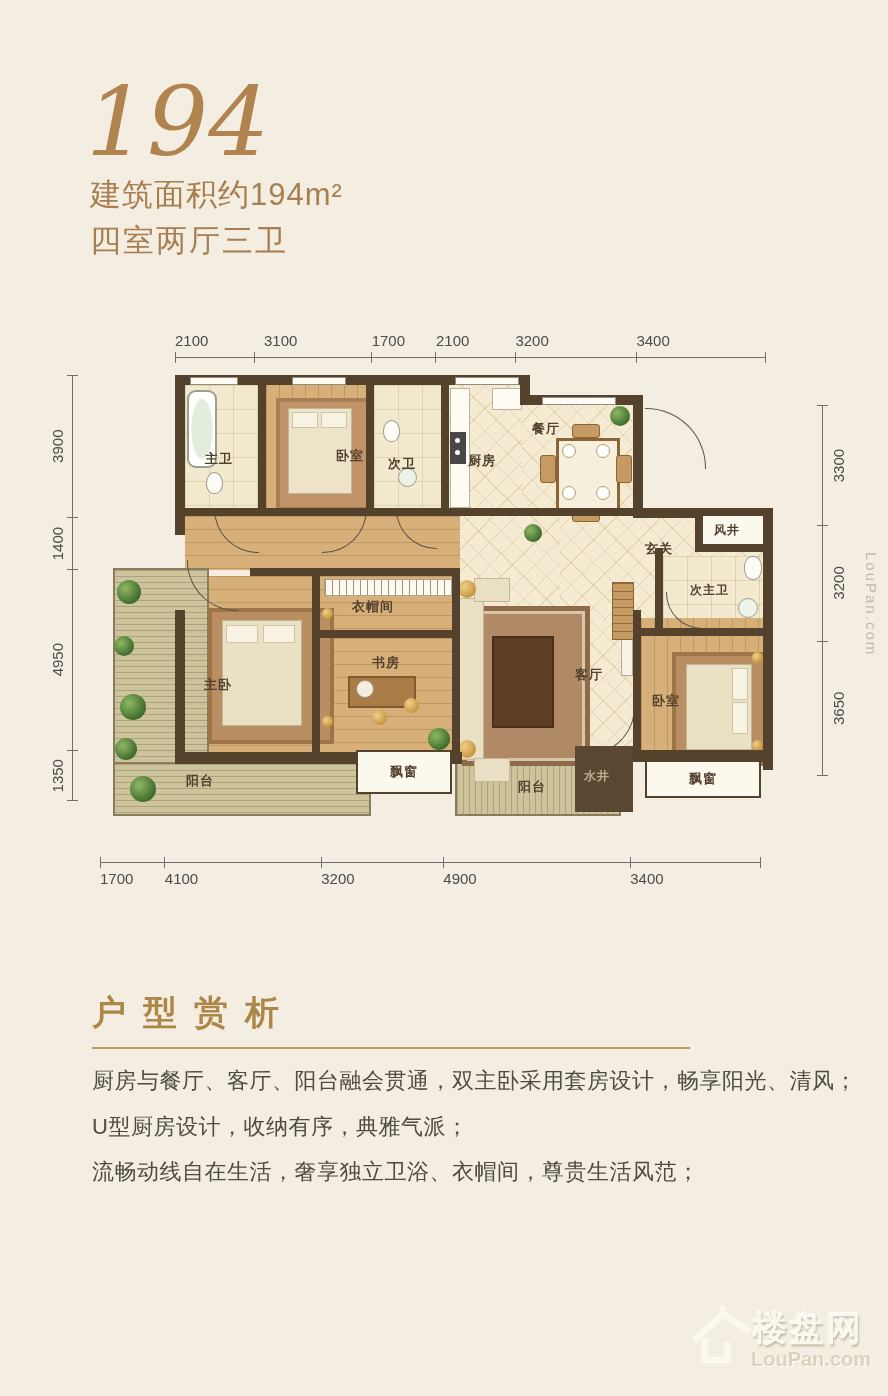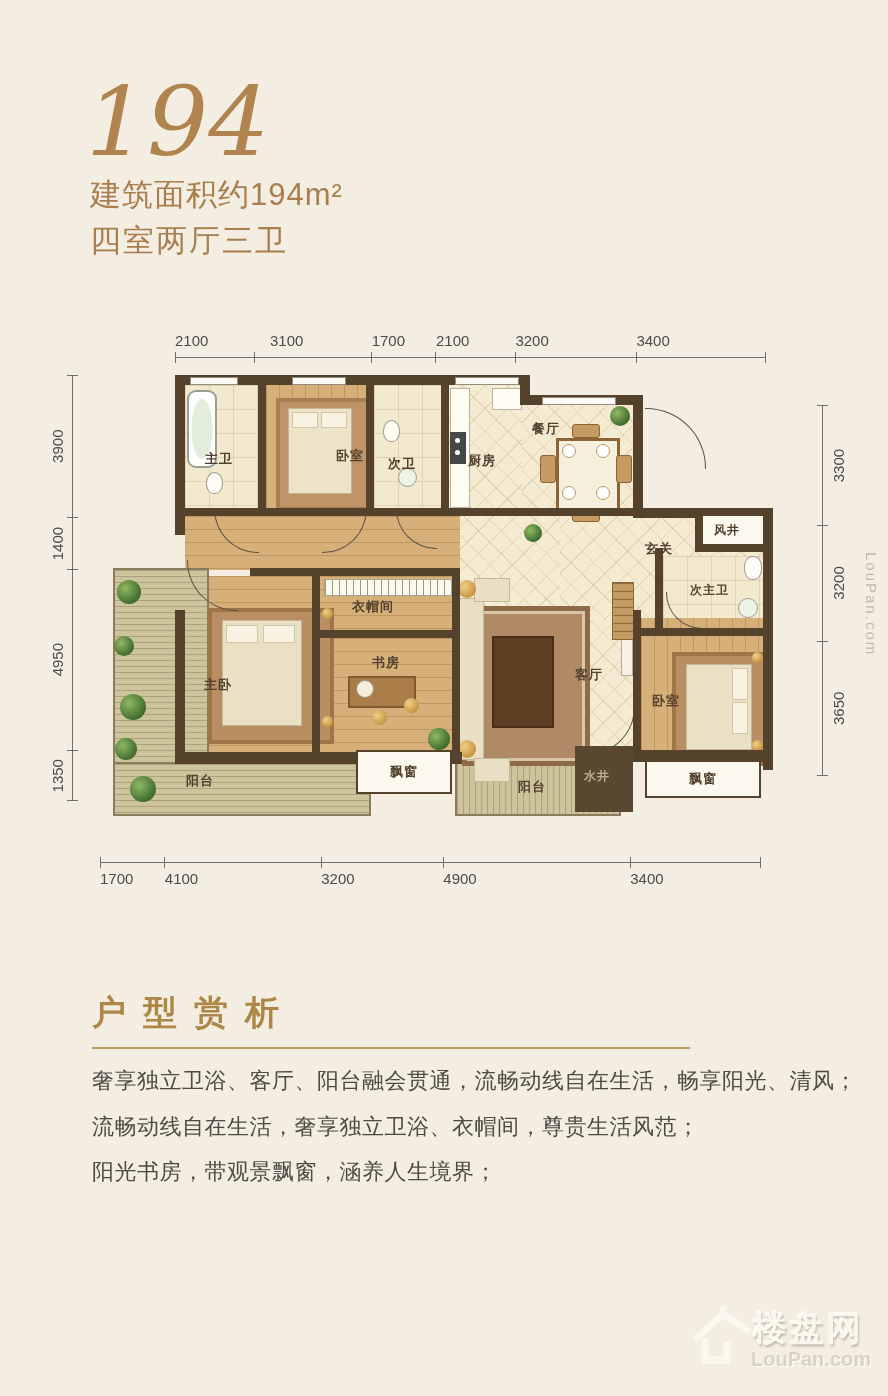--- a/index.html
+++ b/index.html
@@ -203,21 +203,21 @@
   <span class="rlabel" style="left:652px;top:692px">卧室</span>
   <span class="rlabel" style="left:186px;top:772px">阳台</span>
   <span class="rlabel" style="left:518px;top:778px;z-index:30">阳台</span>
   <span class="rlabel faint" style="left:584px;top:768px;font-size:12px;z-index:30">水井</span>
 
   <div id="plan-dims">
       <div class="dim-line h" style="left: 175px; top: 357px; width: 590px;"></div>
       <div class="dim-tick" style="left: 174.5px; top: 352px; width: 1px; height: 11px;"></div>
       <span class="dim-label h" style="left: 175px; width: 79.4231px; top: 331px;">2100</span>
       <div class="dim-tick" style="left: 253.923px; top: 352px; width: 1px; height: 11px;"></div>
-      <span class="dim-label h" style="left: 270px; width: 117.244px; top: 331px;">3100</span>
+      <span class="dim-label h" style="left: 264px; width: 117.244px; top: 331px;">3100</span>
       <div class="dim-tick" style="left: 371.167px; top: 352px; width: 1px; height: 11px;"></div>
       <span class="dim-label h" style="left: 371.667px; width: 64.2949px; top: 331px;">1700</span>
       <div class="dim-tick" style="left: 435.462px; top: 352px; width: 1px; height: 11px;"></div>
       <span class="dim-label h" style="left: 435.962px; width: 79.4231px; top: 331px;">2100</span>
       <div class="dim-tick" style="left: 514.885px; top: 352px; width: 1px; height: 11px;"></div>
       <span class="dim-label h" style="left: 515.385px; width: 121.026px; top: 331px;">3200</span>
       <div class="dim-tick" style="left: 635.91px; top: 352px; width: 1px; height: 11px;"></div>
       <div class="dim-tick" style="left: 764.5px; top: 352px; width: 1px; height: 11px;"></div>
       <span class="dim-label h" style="left: 636.41px; width: 128.59px; top: 331px;">3400</span>
       <div class="dim-line h" style="left: 100px; top: 862px; width: 660px;"></div>
@@ -249,23 +249,23 @@
       <span class="dim-label v" style="top: 525.296px; height: 116.65px; left: 829px;">3200</span>
       <div class="dim-tick" style="left: 817px; top: 641.446px; width: 11px; height: 1px;"></div>
       <div class="dim-tick" style="left: 817px; top: 774.5px; width: 11px; height: 1px;"></div>
       <span class="dim-label v" style="top: 641.946px; height: 133.054px; left: 829px;">3650</span>
     </div>
 </div>
 
 <h2 class="analysis-title">户型赏析</h2>
 <div class="divider"></div>
 <div class="features">
-  <p>奢享独立卫浴、客厅、阳台融会贯通，流畅动线自在生活，畅享阳光、清风；</p>
+  <p>厨房与餐厅、客厅、阳台融会贯通，双主卧采用套房设计，畅享阳光、清风；</p>
+  <p>U型厨房设计，收纳有序，典雅气派；</p>
   <p>流畅动线自在生活，奢享独立卫浴、衣帽间，尊贵生活风范；</p>
-  <p>阳光书房，带观景飘窗，涵养人生境界；</p>
 </div>
 
 <div class="wm">
   <svg width="58" height="60" viewBox="0 0 58 60">
     <polyline points="4,34 30,10 54,26" fill="none" stroke="#fbf8ee" stroke-width="7" stroke-linecap="square"></polyline>
     <polyline points="12,34 12,56 34,56 34,38" fill="none" stroke="#fbf8ee" stroke-width="7"></polyline>
     <line x1="30" y1="10" x2="30" y2="2" stroke="#fbf8ee" stroke-width="6"></line>
   </svg>
   <div class="wm-cn">楼盘网</div>
   <div class="wm-en">LouPan.com</div>

